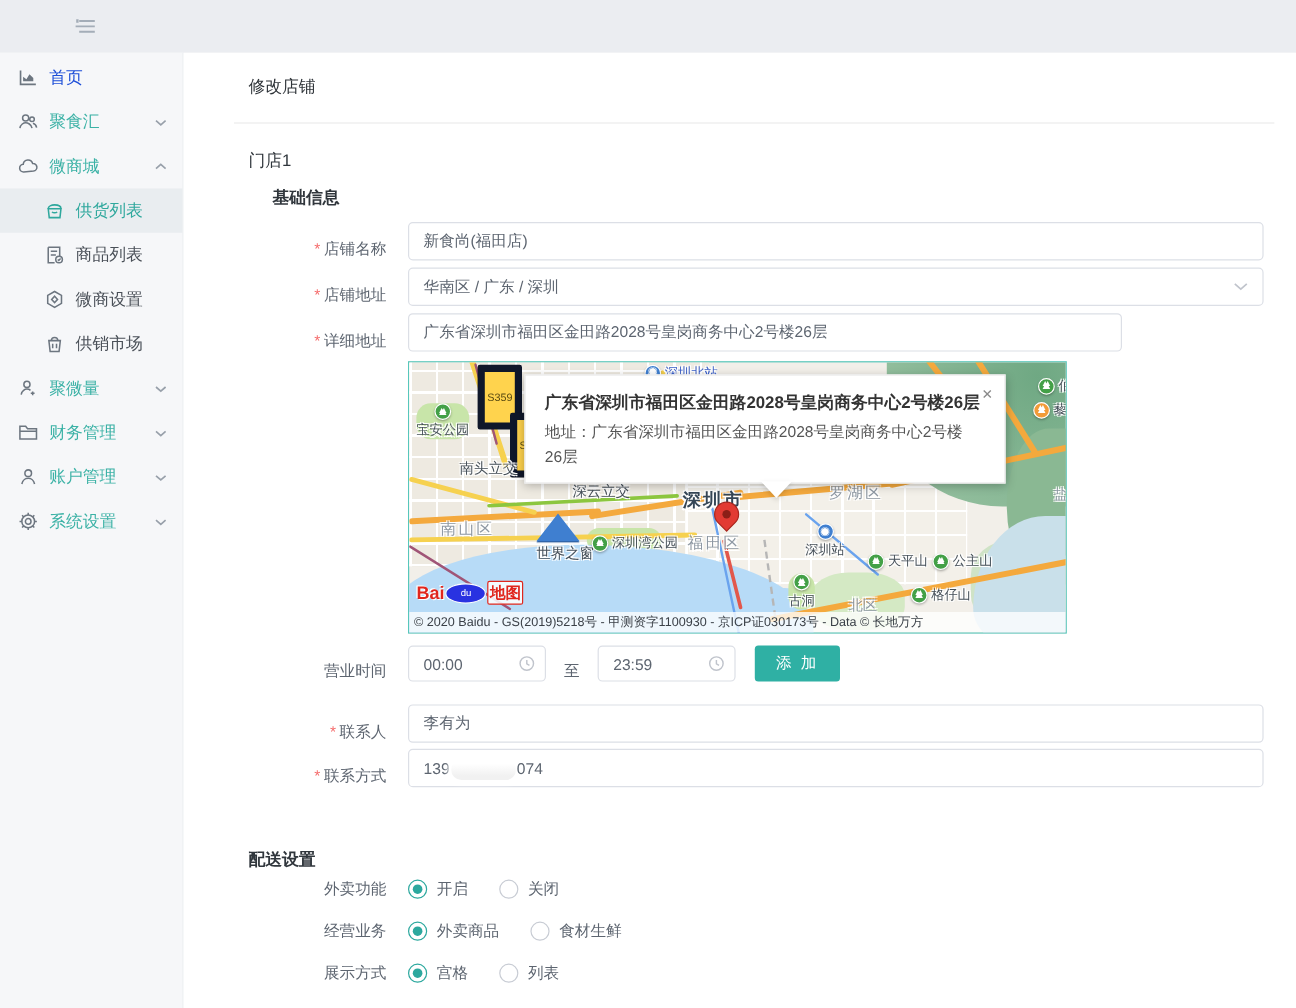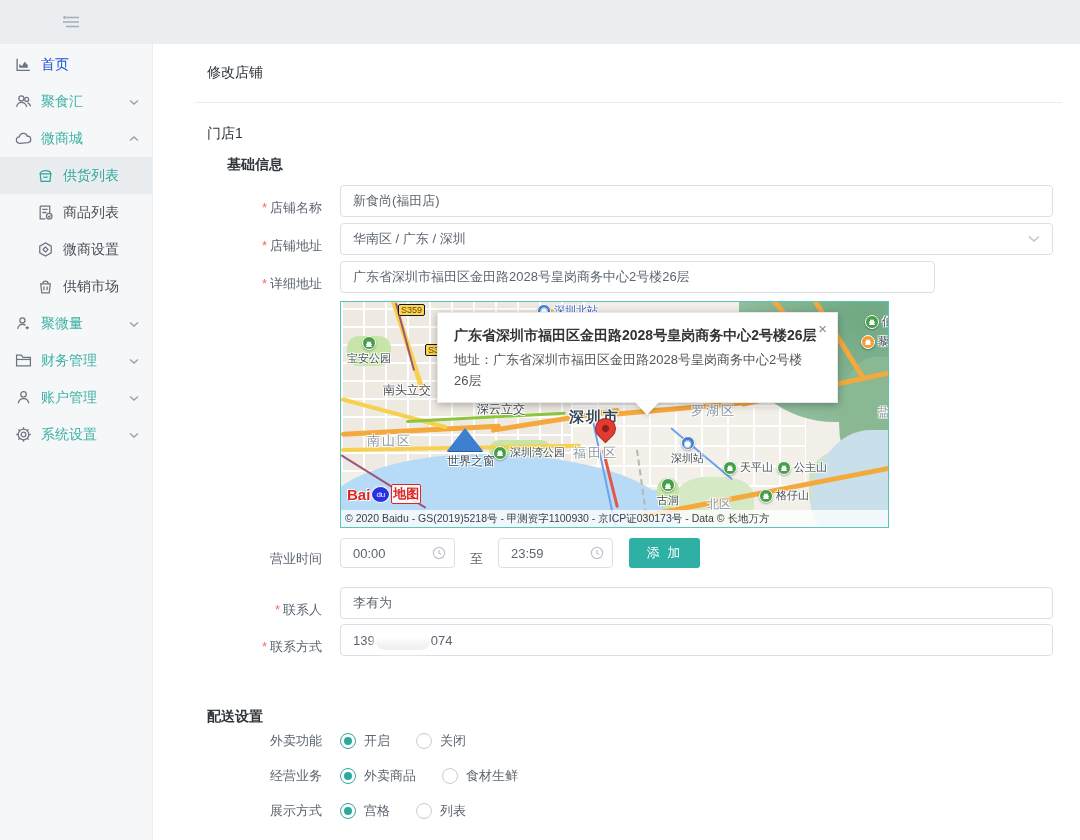--- a/index.html
+++ b/index.html
@@ -84,40 +84,40 @@
   .pyramid { left:106px; top:126px; width:0; height:0; border-left:18px solid transparent;
     border-right:18px solid transparent; border-bottom:23px solid #3f7fd0; filter:drop-shadow(0 1px 0 #2c5d9e); }
   .pin { left:254px; top:116px; width:21px; height:21px; background:#e23b33; border:1.5px solid #a82820;
     border-radius:50% 50% 50% 0; transform:rotate(-45deg); z-index:6; }
   .pin::after { content:""; position:absolute; inset:6px; border-radius:50%; background:#8c1f17; }
   .ml { white-space:nowrap; z-index:5; text-shadow:1px 1px 0 #fff,-1px -1px 0 #fff,1px -1px 0 #fff,-1px 1px 0 #fff; }
   .ml.city { font-size:15px; font-weight:700; color:#354656; letter-spacing:2px; }
   .ml.district { font-size:13px; color:#8e98a3; letter-spacing:2px; }
   .ml.district-small { font-size:12px; color:#8e98a3; }
   .ml.poi { font-size:12px; color:#454f58; }
-  .ml.road-badge { font-size:9px; color:#5b4c12; background:#ffd34d; border:1px solid #0f172a;
-    border-radius:2px; padding:0 2px; text-shadow:none; z-index:4; }
+  .ml.road-badge { font-size:9px; color:#5b4c12; background:#ffd34d; border:6px solid #0f172a;
+    border-radius:2px; padding:16px 2px; text-shadow:none; z-index:4; }
   .ml.green-poi, .ml.orange-poi, .ml.station { display:flex; align-items:center; font-size:11px; color:#454f58; }
   .ml.station { color:#3a5fc8;text-decoration:underline; }
   .ml.park, .ml.station-stack { display:flex; flex-direction:column; align-items:center; font-size:11px; color:#454f58; }
   .dot-ic { width:14px; height:14px; border-radius:50%; border:1.5px solid #fff; box-shadow:0 1px 2px rgba(0,0,0,.3);
     display:flex; align-items:center; justify-content:center; color:#fff; font-size:7px; line-height:1;
     margin-right:3px; flex:none; position:static; }
   .park .dot-ic, .station-stack .dot-ic { margin:0 0 1px 0; }
   .g-ic { background:#43a047; } .o-ic { background:#f29b38; } .b-ic { background:#3f7fd0; }
   .popup { left:96px; top:10px; width:401px; background:#fff; padding:12px 16px 10px 16px; z-index:10;
     box-shadow:0 2px 8px rgba(0,0,0,.28); border:1px solid #e8e8e8; }
   .popup-title { position:static; font-size:14px; font-weight:700; color:#333; line-height:1.5; }
   .popup-body { position:static; font-size:13px; color:#555; line-height:1.65; margin-top:3px; width:355px; }
   .popup-close { top:8px; right:10px; font-size:15px; color:#8a8a8a; cursor:pointer; line-height:1; }
   .popup-tail { left:196px; bottom:-13px; width:0; height:0; border:13px solid transparent; border-top:14px solid #fff; border-bottom:none; filter:drop-shadow(0 2px 2px rgba(0,0,0,.15)); }
   .blogo { left:6px; top:182px; display:flex; align-items:center; z-index:7; }
   .blogo span { position:static; }
   .bai-t { color:#e0261d; font-weight:700; font-size:15px; text-shadow:1px 1px 0 #fff,-1px -1px 0 #fff; }
-  .paw { width:19px; height:17px; border-radius:50%; background:#2932e1; color:#fff; font-size:8px;
+  .paw { width:34px; height:17px; border-radius:50%; background:#2932e1; color:#fff; font-size:8px;
     display:flex; align-items:center; justify-content:center; margin:0 1px; border:1px solid #fff; }
   .map-word { color:#e0261d; font-weight:700; font-size:13px; background:rgba(255,255,255,.85);
     border:1px solid #e0261d; border-radius:2px; padding:0 1px; }
   .attrib { left:0; right:0; bottom:0; height:17px; background:rgba(255,255,255,.78); z-index:7;
     font-size:10.5px; color:#3b4148; display:flex; align-items:center; padding-left:4px; white-space:nowrap; }
 </style>
 </head>
 <body>
 
 <div class="topbar">

